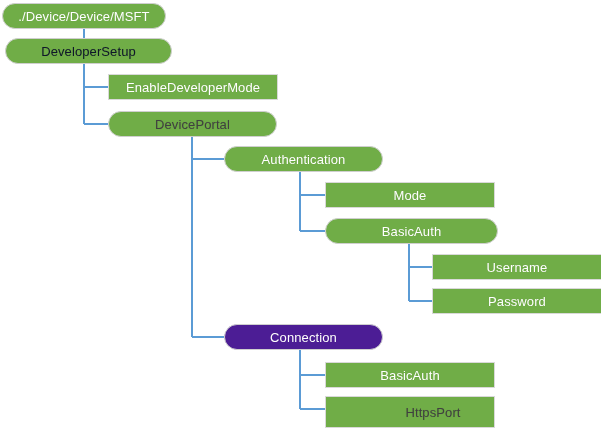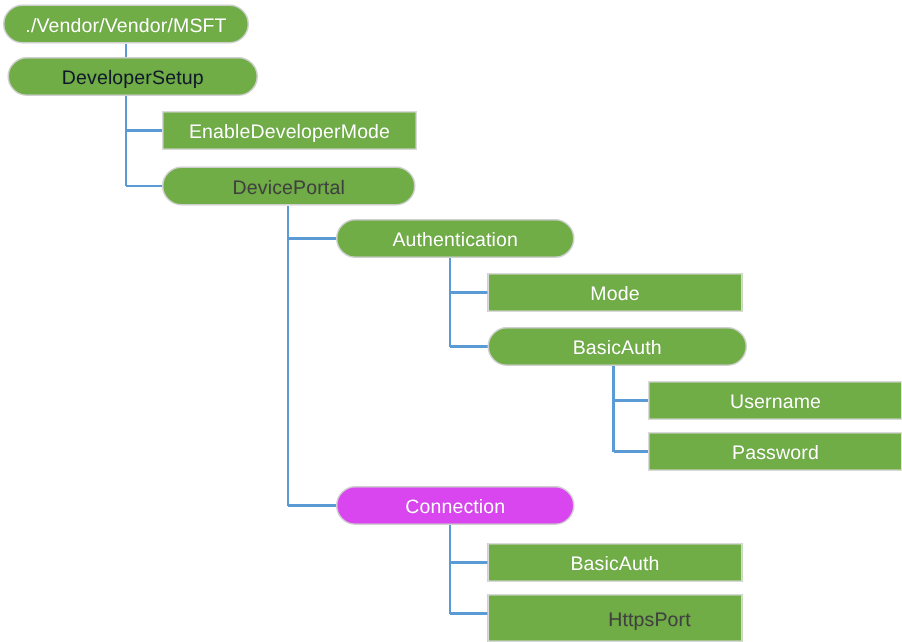--- a/index.html
+++ b/index.html
@@ -68,21 +68,21 @@
       <line y1="231" y2="231" x1="300" x2="325" stroke="#5b9bd5" stroke-width="1.6" shape-rendering="crispEdges"></line>
       <line x1="409" x2="409" y1="244" y2="301" stroke="#5b9bd5" stroke-width="1.6" shape-rendering="crispEdges"></line>
       <line y1="267" y2="267" x1="409" x2="432" stroke="#5b9bd5" stroke-width="1.6" shape-rendering="crispEdges"></line>
       <line y1="301" y2="301" x1="409" x2="432" stroke="#5b9bd5" stroke-width="1.6" shape-rendering="crispEdges"></line>
       <line x1="300" x2="300" y1="350" y2="409" stroke="#5b9bd5" stroke-width="1.6" shape-rendering="crispEdges"></line>
       <line y1="375" y2="375" x1="300" x2="325" stroke="#5b9bd5" stroke-width="1.6" shape-rendering="crispEdges"></line>
       <line y1="409" y2="409" x1="300" x2="325" stroke="#5b9bd5" stroke-width="1.6" shape-rendering="crispEdges"></line>
     </svg>
   <div id="node-layer">
       <div class="node pill" style="left: 2px; top: 3px; width: 164px; height: 26px; background: rgb(112, 173, 71); color: rgb(255, 255, 255);">
-        <span class="node-label">./Vendor/Vendor/MSFT</span>
+        <span class="node-label">./Device/Device/MSFT</span>
       </div>
       <div class="node pill" style="left: 5px; top: 38px; width: 167px; height: 26px; background: rgb(112, 173, 71); color: #0f172a;">
         <span class="node-label">DeveloperSetup</span>
       </div>
       <div class="node rect" style="left: 108px; top: 74px; width: 170px; height: 26px; background: rgb(112, 173, 71); color: rgb(255, 255, 255);">
         <span class="node-label">EnableDeveloperMode</span>
       </div>
       <div class="node pill" style="left: 108px; top: 111px; width: 169px; height: 26px; background: rgb(112, 173, 71); color: #404040;">
         <span class="node-label">DevicePortal</span>
       </div>
@@ -94,21 +94,21 @@
       </div>
       <div class="node pill" style="left: 325px; top: 218px; width: 173px; height: 26px; background: rgb(112, 173, 71); color: rgb(255, 255, 255);">
         <span class="node-label">BasicAuth</span>
       </div>
       <div class="node rect" style="left: 432px; top: 254px; width: 170px; height: 26px; background: rgb(112, 173, 71); color: rgb(255, 255, 255);">
         <span class="node-label">Username</span>
       </div>
       <div class="node rect" style="left: 432px; top: 288px; width: 170px; height: 26px; background: rgb(112, 173, 71); color: rgb(255, 255, 255);">
         <span class="node-label">Password</span>
       </div>
-      <div class="node pill" style="left: 224px; top: 324px; width: 159px; height: 26px; background: #d946ef; color: rgb(255, 255, 255);">
+      <div class="node pill" style="left: 224px; top: 324px; width: 159px; height: 26px; background: #4c1d95; color: rgb(255, 255, 255);">
         <span class="node-label">Connection</span>
       </div>
       <div class="node rect" style="left: 325px; top: 362px; width: 170px; height: 26px; background: rgb(112, 173, 71); color: rgb(255, 255, 255);">
         <span class="node-label">BasicAuth</span>
       </div>
       <div class="node rect" style="left: 325px; top: 396px; width: 170px; height: 32px; background: rgb(112, 173, 71); color: #404040; padding-left: 46px;">
         <span class="node-label">HttpsPort</span>
       </div>
     </div>
 </div>

